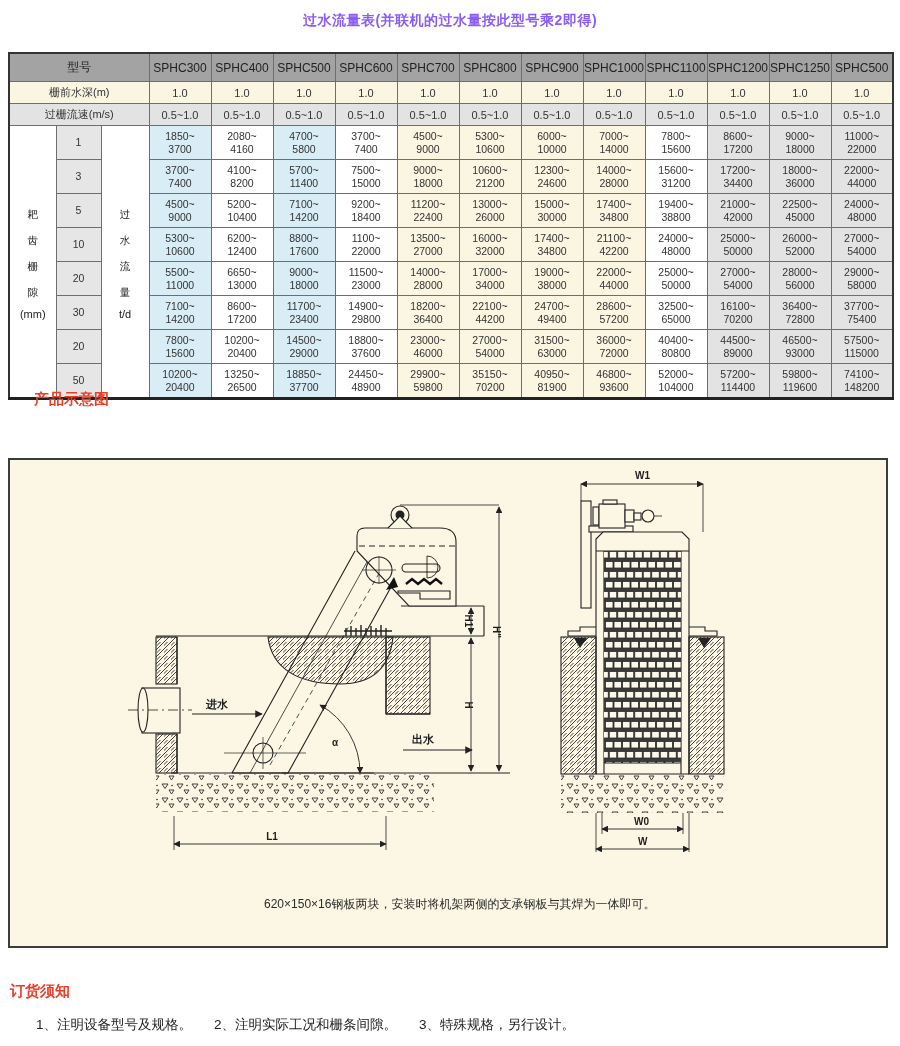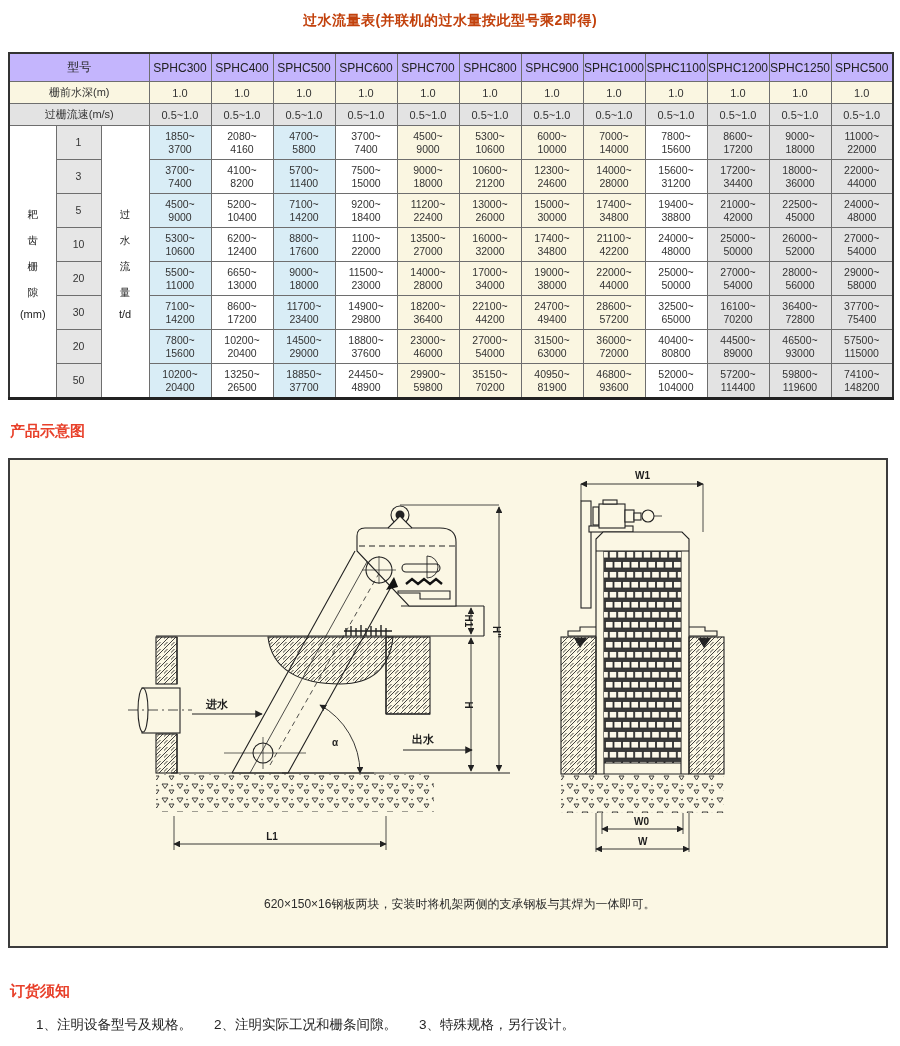--- a/index.html
+++ b/index.html
@@ -10,21 +10,21 @@
   
   .flow-table{position:absolute;left:8px;top:52px;width:884px;border-collapse:collapse;
               table-layout:fixed;color:#333;}
   .flow-table th,.flow-table td{border:1px solid #6e6e6e;text-align:center;vertical-align:middle;
               padding:0;font-weight:normal;overflow:hidden;}
   .flow-table{border:2px solid #333;border-bottom:3px solid #222;}
   .r-head th{height:27px;font-size:12px;color:#222;}
   .r-head th.corner{font-size:12px;}
   .r-small td{height:21px;font-size:11px;}
   .r-data td{height:33px;font-size:10.5px;line-height:13px;}
-  .bg-head{background:#c4b5fd;}
+  .bg-head{background:#a3a3a3;}
   .bg-blue{background:#d9edf6;}
   .bg-cream{background:#faf6e1;}
   .bg-gray{background:#e3e3e3;}
   .bg-white{background:#ffffff;}
   .bg-gapcol{background:#e6e6e6;}
   .vcell{background:#fff;font-size:11.5px;color:#222;}
   .vcell .ch{line-height:26px;}
   .vcell .un{line-height:18px;font-size:11px;}
   
   .section-heading{position:absolute;left:10px;font-size:15px;font-weight:bold;}
@@ -37,21 +37,21 @@
   .ordering-items span{margin-right:22px;}
   svg text{font-family:"Liberation Sans","DejaVu Sans",sans-serif;}
   .dim-label{font-size:10px;font-weight:bold;fill:#1d1d1d;}
   .cjk-label{font-size:11px;font-weight:bold;fill:#1d1d1d;}
 </style>
 </head>
 <body>
 
 <div class="page">
 
-  <div class="doc-title" style="color: #c2410c;">过水流量表(并联机的过水量按此型号乘2即得)</div>
+  <div class="doc-title" style="color: #8b5cf6;">过水流量表(并联机的过水量按此型号乘2即得)</div>
 
   <table class="flow-table">
       <colgroup>
         <col style="width: 47px;">
         <col style="width: 45px;">
         <col style="width: 48px;">
         <col style="width: 62px;">
         <col style="width: 62px;">
         <col style="width: 62px;">
         <col style="width: 62px;">
@@ -530,21 +530,21 @@
             <div>119600</div>
           </td>
           <td class="bg-gray">
             <div>74100~</div>
             <div>148200</div>
           </td>
         </tr>
       </tbody>
     </table>
 
-  <div class="section-heading" style="top: 422px; color: rgb(232, 64, 42);">产品示意图</div>
+  <div class="section-heading" style="top: 390px; color: rgb(232, 64, 42); margin-left: 24px;">产品示意图</div>
 
   <div class="diagram-box">
     <svg width="876" height="486" viewBox="0 0 876 486">
       <defs>
         <marker id="arw" viewBox="0 0 10 10" refX="9" refY="5" markerWidth="7.5" markerHeight="7.5" orient="auto-start-reverse">
           <path d="M0,0 L10,5 L0,10 Z" fill="#222"></path>
         </marker>
         <pattern id="hatch" width="7" height="7" patternUnits="userSpaceOnUse">
           <path d="M-1,8 L8,-1 M-1,4.5 L4.5,-1" stroke="#2c2c2c" stroke-width="0.9" fill="none"></path>
         </pattern>

